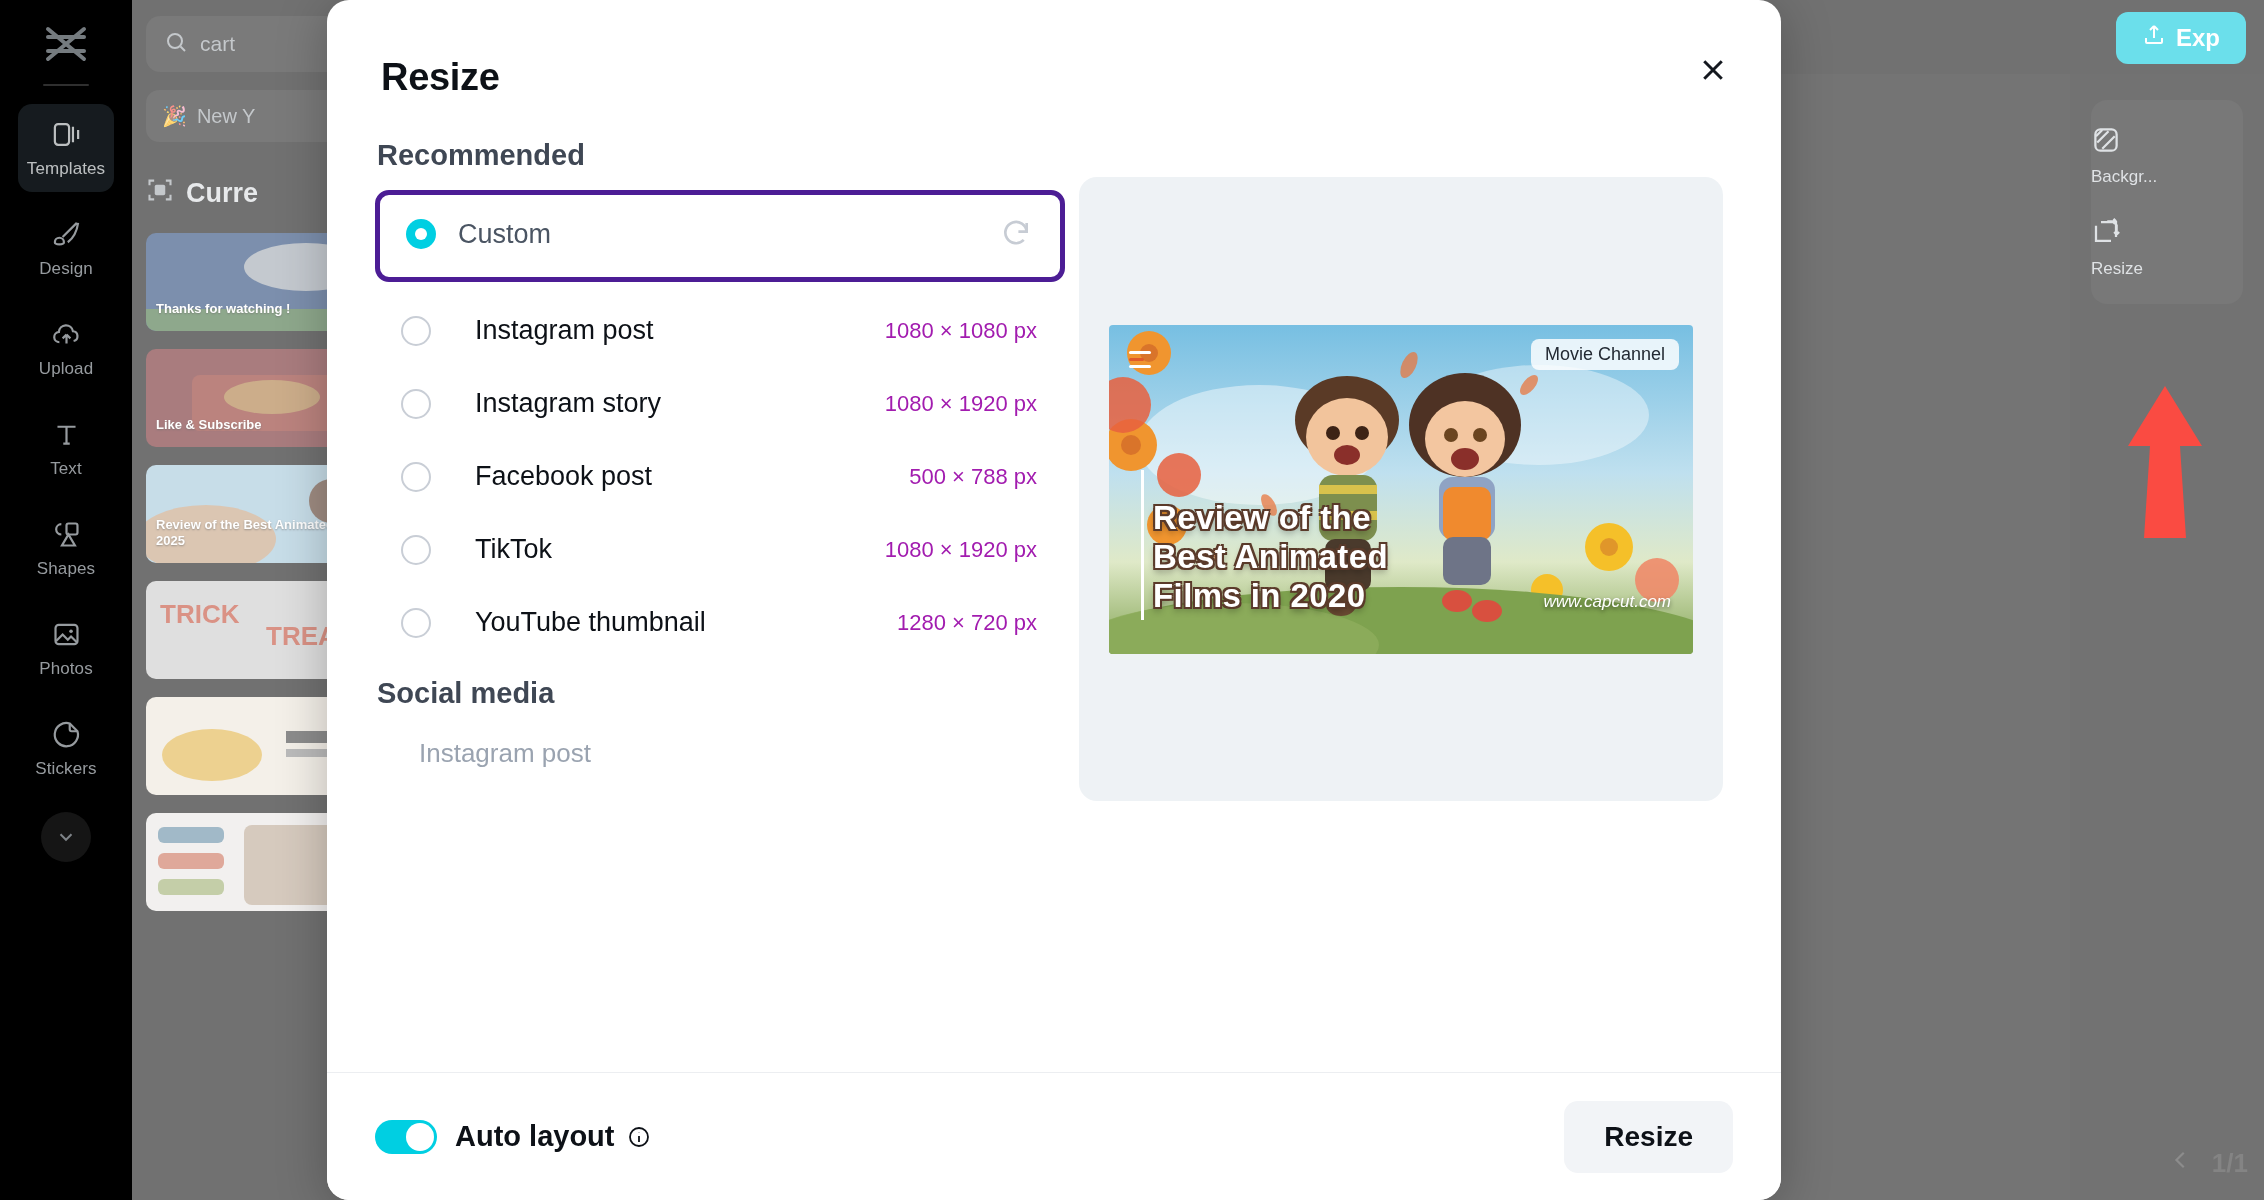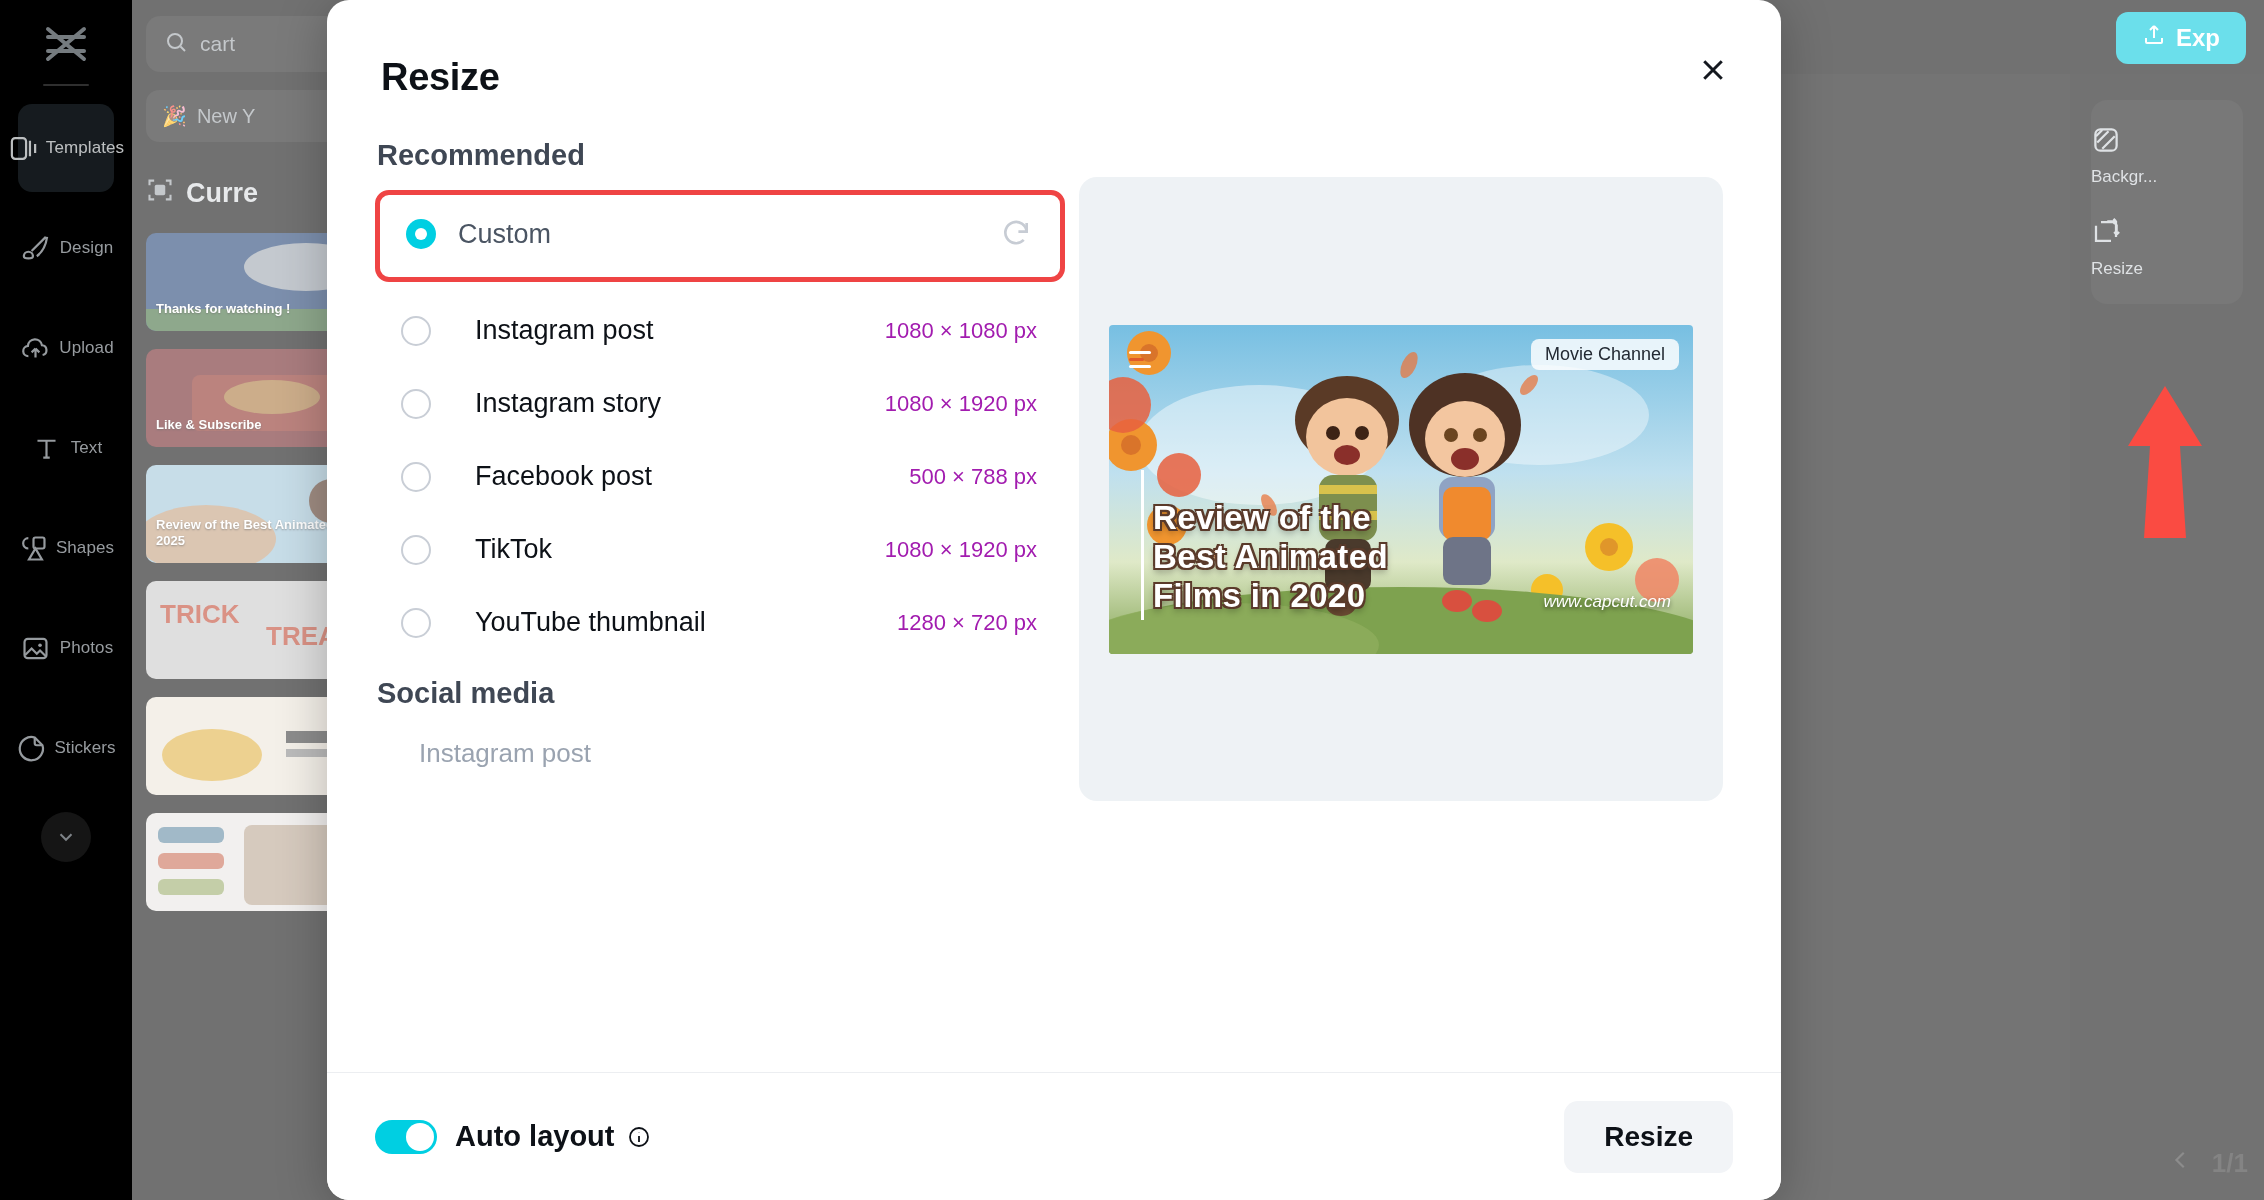--- a/index.html
+++ b/index.html
@@ -18,21 +18,21 @@
     position: absolute; left: 0; top: 0; width: 132px; height: 1200px;
     background: #000; display: flex; flex-direction: column; align-items: center;
     padding-top: 18px;
   }
   .logo { width: 60px; height: 52px; display: flex; align-items: center; justify-content: center; }
   .logo svg { width: 48px; height: 42px; }
   .logo-divider { width: 46px; height: 2px; background: #3a3a3a; margin: 14px 0 18px; border-radius: 2px; }
 
   .nav-item {
     width: 96px; height: 88px; border-radius: 14px;
-    display: flex; flex-direction: row; align-items: center; justify-content: center;
+    display: flex; flex-direction: column; align-items: center; justify-content: center;
     gap: 7px; margin-bottom: 12px; cursor: pointer;
   }
   .nav-item.active { background: #1b2226; }
   .nav-icon { width: 34px; height: 34px; display: flex; align-items: center; justify-content: center; }
   .nav-icon svg { width: 31px; height: 31px; stroke: #b8bdc2; fill: none; stroke-width: 1.7; }
   .nav-label { font-size: 17px; color: #b8bdc2; letter-spacing: .1px; }
   .nav-item.active .nav-label { color: #e6e9eb; }
   .nav-item.active .nav-icon svg { stroke: #e6e9eb; }
   .nav-more {
     width: 50px; height: 50px; border-radius: 50%; background: #1a1a1a;
@@ -128,21 +128,21 @@
     display: flex; align-items: center; justify-content: center; cursor: pointer;
   }
   .modal-close svg { width: 30px; height: 30px; stroke: #14181f; stroke-width: 2.4; }
 
   .modal-body { display: flex; padding: 0 48px; gap: 14px; margin-top: 34px; }
 
   .left-col { width: 690px; }
   .section-title { font-size: 29px; font-weight: bold; color: #3f4754; margin: 6px 0 18px 2px; }
 
   .custom-card {
-    position: relative; border: 5px solid #ef4444; border-radius: 14px;
+    position: relative; border: 5px solid #4c1d95; border-radius: 14px;
     padding: 22px 26px 26px 26px; margin-bottom: 12px;
   }
   .custom-row { display: flex; align-items: center; }
   .radio {
     width: 30px; height: 30px; border-radius: 50%; border: 2px solid #c9ced6;
     flex: none; margin-right: 22px; position: relative; cursor: pointer; background: #fff;
   }
   .radio.checked { border: 0; background: #00cfe2; }
   .radio.checked::after {
     content: ''; position: absolute; left: 9px; top: 9px; width: 12px; height: 12px;

